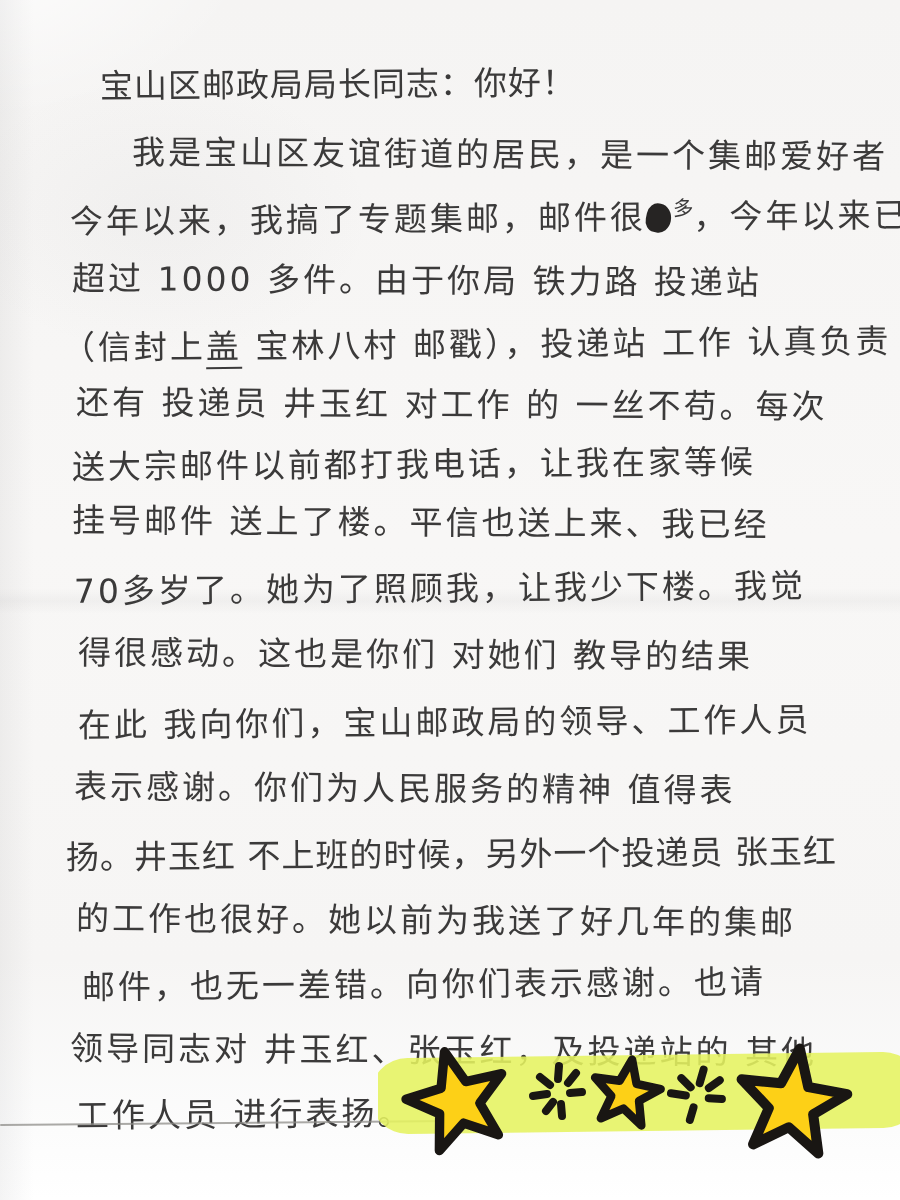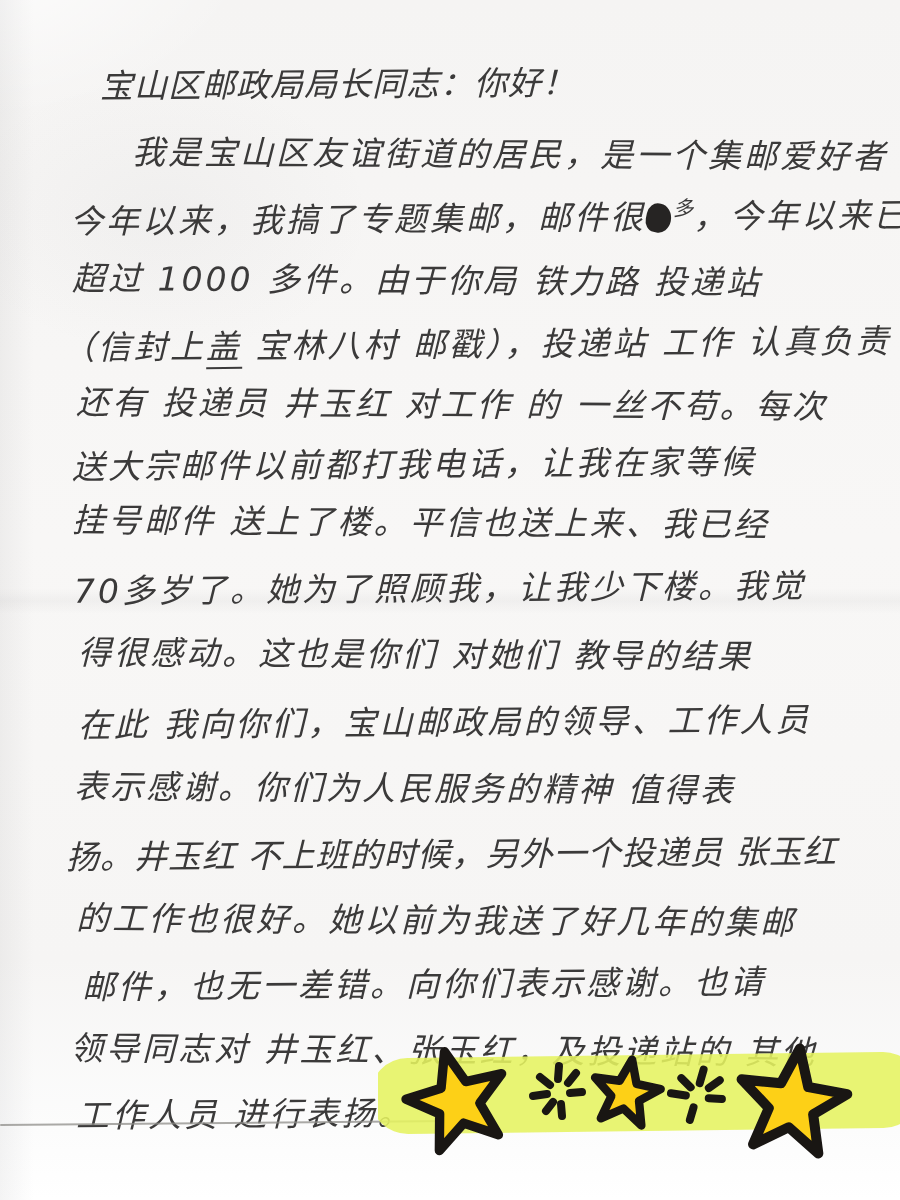--- a/index.html
+++ b/index.html
@@ -11,21 +11,20 @@
     width:900px;height:1200px;overflow:hidden;position:relative;
     background:#ffffff;
     font-family:"DejaVu Sans","Liberation Sans",sans-serif;
   }
   .paper{
     position:absolute;inset:0;
     background:
       radial-gradient(420px 260px at -40px -60px, rgba(255,255,255,0.95), rgba(255,255,255,0) 70%),
       radial-gradient(300px 200px at 18% 18%, rgba(120,120,125,0.05), rgba(120,120,125,0) 70%),
       linear-gradient(180deg,#f5f4f3 0%,#f8f7f6 45%,#f6f5f4 80%,#fcfcfc 94%,#ffffff 100%);
-    font-style: italic;
   }
   .crease{
     position:absolute;left:0;width:100%;height:26px;top:588px;
     background:linear-gradient(180deg,rgba(0,0,0,0) 0%,rgba(90,90,95,0.05) 50%,rgba(0,0,0,0) 100%);
   }
   .edge-shade{
     position:absolute;left:0;top:0;bottom:0;width:34px;
     background:linear-gradient(90deg,rgba(100,100,105,0.07),rgba(100,100,105,0));
   }
   .letter-line{

